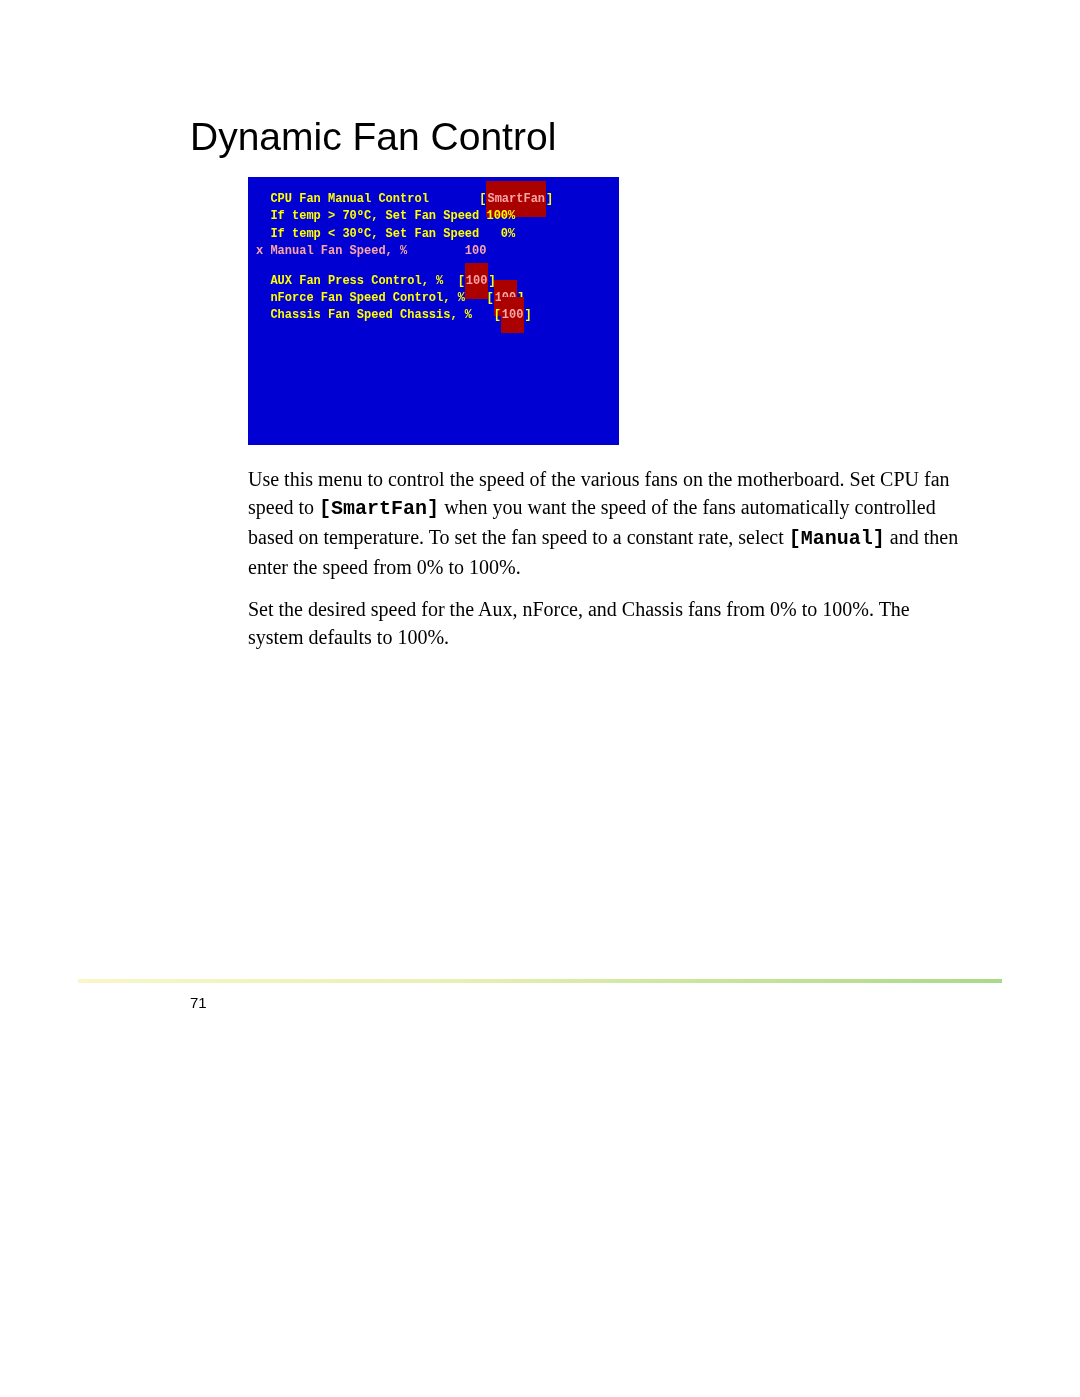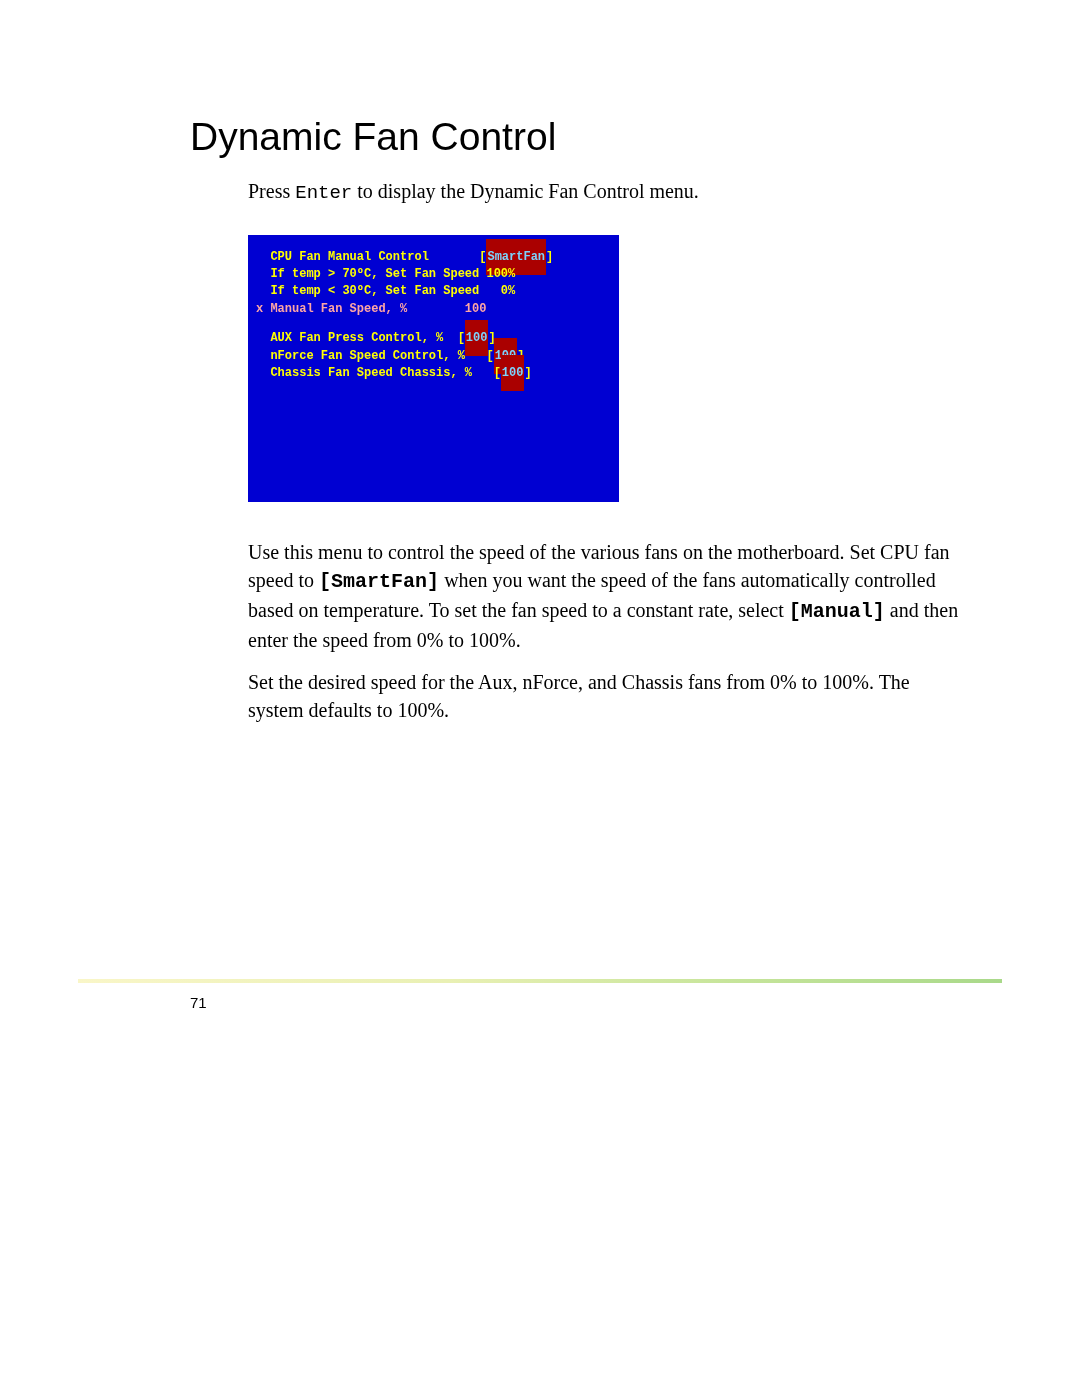--- a/index.html
+++ b/index.html
@@ -38,29 +38,29 @@
     font-family: "Courier New", monospace;
     font-size: 12px;
     font-weight: bold;
     color: #ffff00;
     line-height: 1.45;
   }
   .bios-line { white-space: pre; }
   .bios-line.blank { height: 12px; }
   .hl {
     background: #aa0000;
-    color: #7dd3fc;
+    color: #fca5a5;
     padding: 11px 1px;
   }
   .bios-dim {
     color: #fca5a5;
     font-weight: bold;
   }
   .body-text {
-    margin: 36px 10px 0 58px;
+    margin: 20px 10px 0 58px;
     font-size: 20px;
     line-height: 1.4;
   }
   .body-text p { margin: 0 0 14px 0; }
   .bold-mono {
     font-family: "Courier New", monospace;
     font-weight: bold;
   }
   .footer-rule {
     position: absolute;
@@ -78,23 +78,20 @@
     font-family: Arial, Helvetica, sans-serif;
     font-size: 15px;
   }
 </style>
 </head>
 <body>
 
 <div class="page">
   <h1 class="title">Dynamic Fan Control</h1>
 
-  <p class="intro">
-    <span>Press </span><span class="mono">Enter</span><span> to display the Dynamic Fan Control menu.</span>
-  </p>
 
   <div class="bios-box">
     <div class="bios-line"><span>  CPU Fan Manual Control       </span>[<span class="hl">SmartFan</span>]</div>
     <div class="bios-line">  If temp &gt; 70ºC, Set Fan Speed 100%</div>
     <div class="bios-line">  If temp &lt; 30ºC, Set Fan Speed   0%</div>
     <div class="bios-line bios-dim">x Manual Fan Speed, %        100</div>
     <div class="bios-line blank"></div>
     <div class="bios-line"><span>  AUX Fan Press Control, %  </span>[<span class="hl">100</span>]</div>
     <div class="bios-line"><span>  nForce Fan Speed Control, %   </span>[<span class="hl">100</span>]</div>
     <div class="bios-line"><span>  Chassis Fan Speed Chassis, %   </span>[<span class="hl">100</span>]</div>

